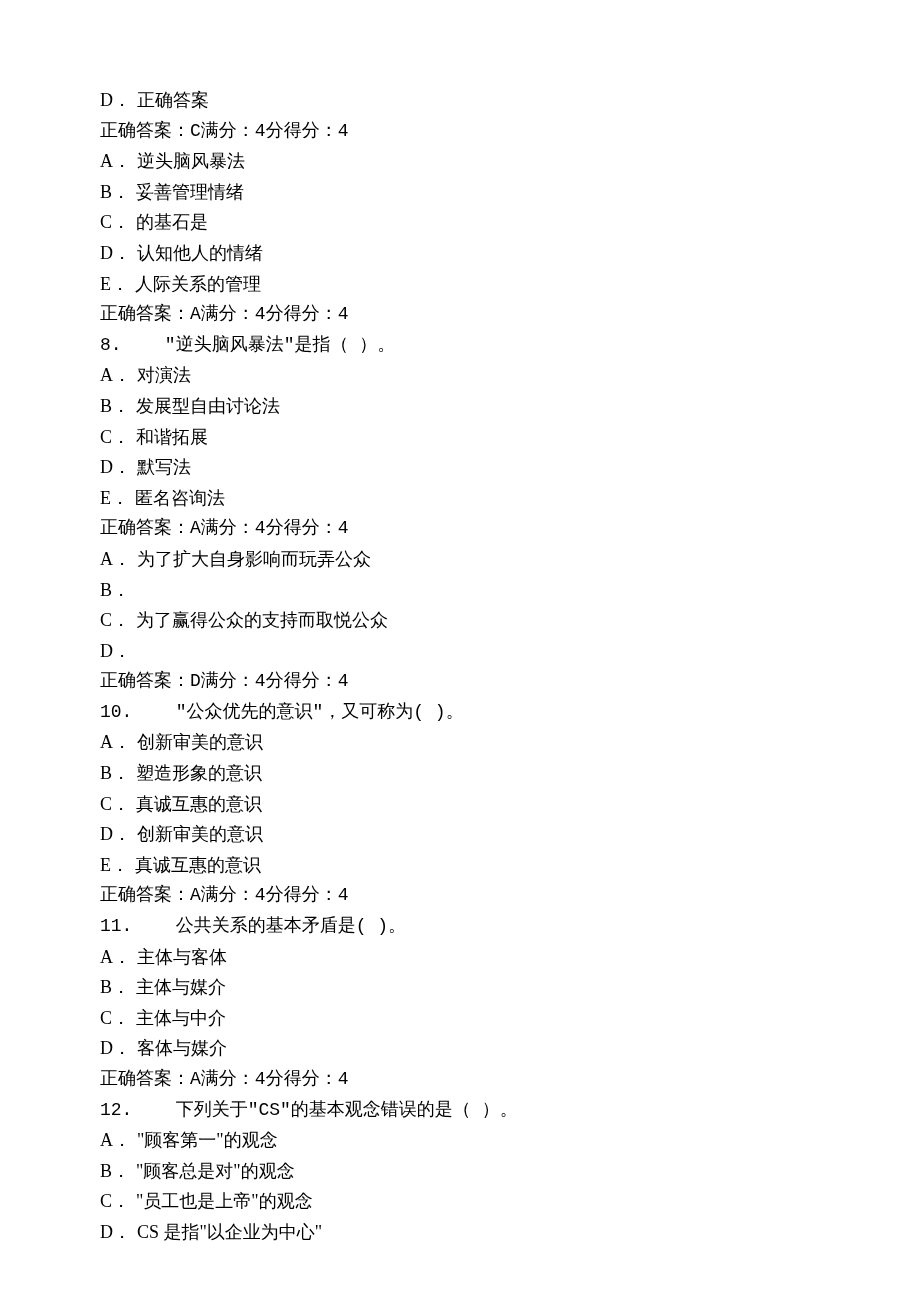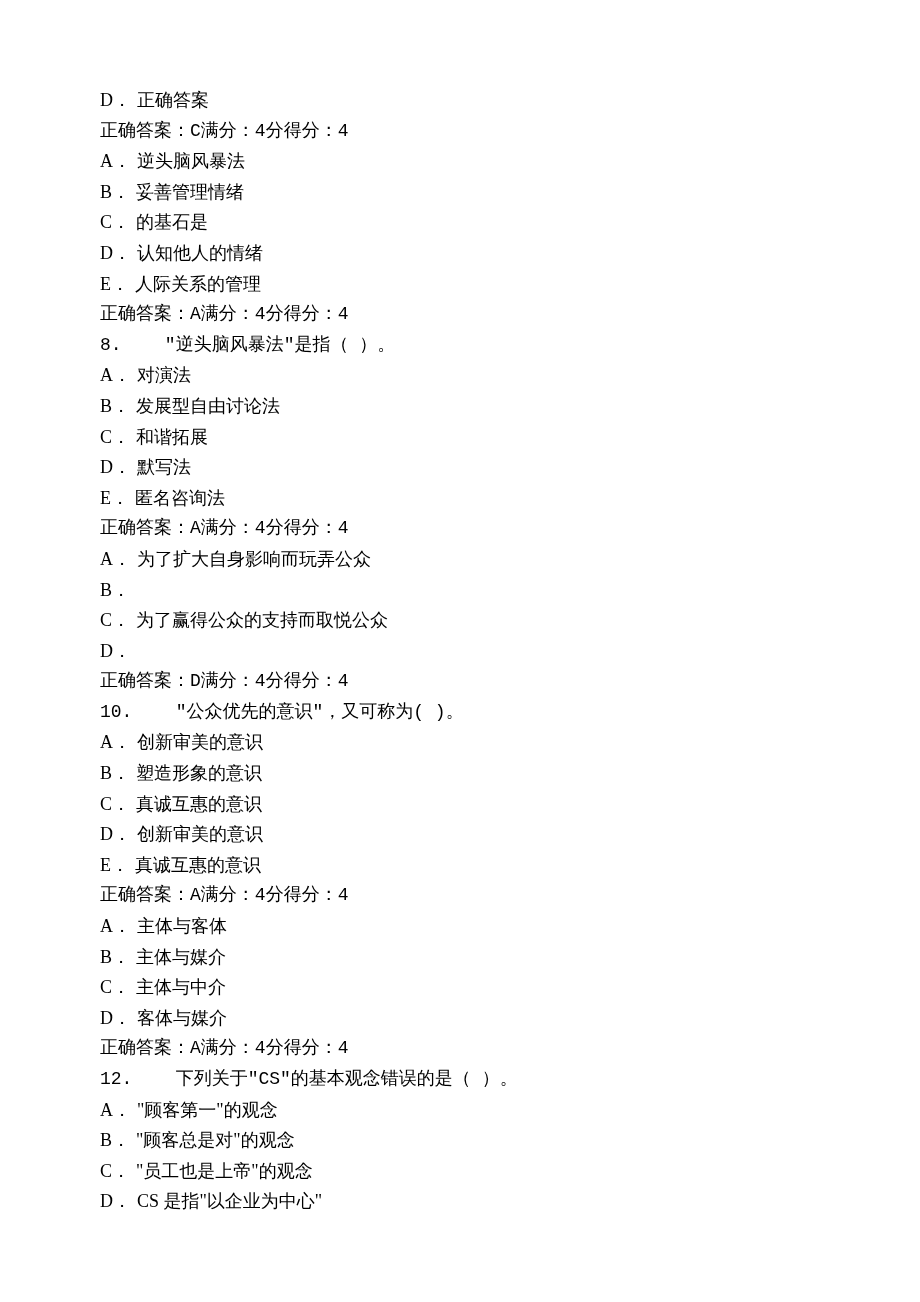--- a/index.html
+++ b/index.html
@@ -109,20 +109,21 @@
     </div>
     <div class="option">
       <span class="option-letter">D．</span>
       <span>创新审美的意识</span>
     </div>
     <div class="option">
       <span class="option-letter">E．</span>
       <span>真诚互惠的意识</span>
     </div>
     <div class="line answer-line"><span>正确答案：</span><span>A</span>          <span>满分：</span><span>4</span>    <span>分</span>      <span>得分：</span><span>4</span></div>
+    <div class="line"><span>11.</span>    <span>公共关系的基本矛盾是( )。</span></div>
     <div class="option">
       <span class="option-letter">A．</span>
       <span>主体与客体</span>
     </div>
     <div class="option">
       <span class="option-letter">B．</span>
       <span>主体与媒介</span>
     </div>
     <div class="option">
       <span class="option-letter">C．</span>

